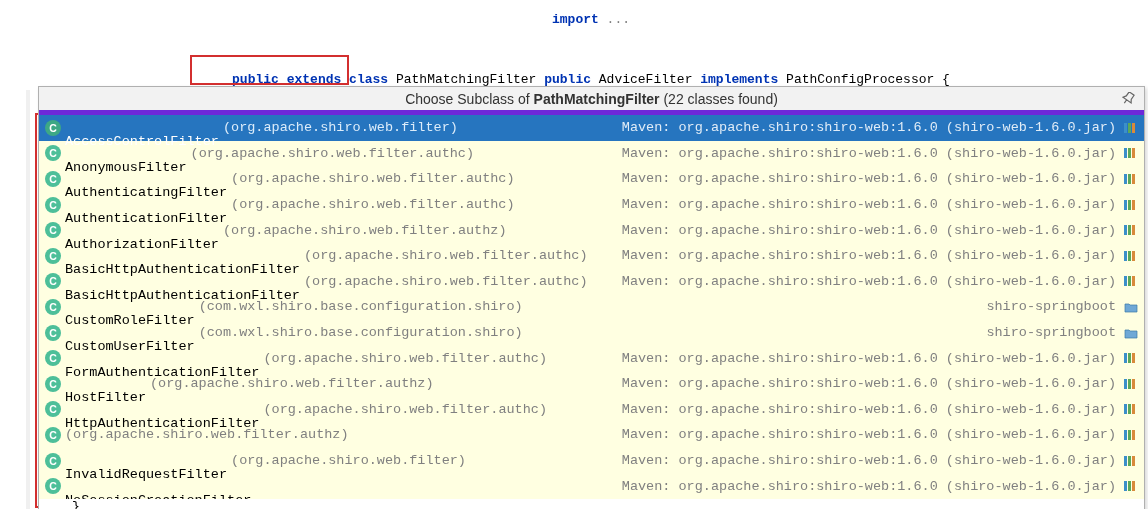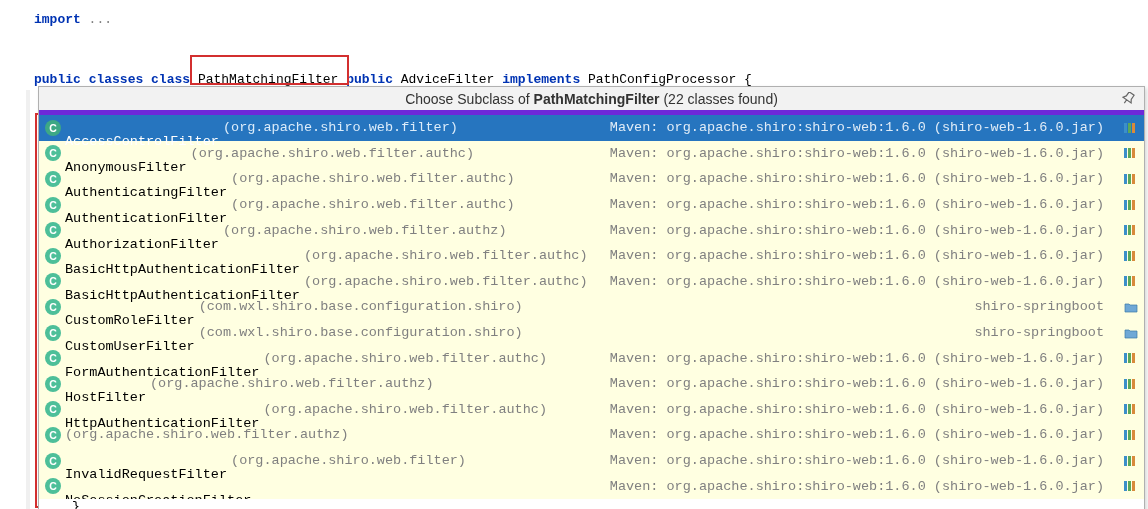--- a/index.html
+++ b/index.html
@@ -9,20 +9,21 @@
     background: #ffffff;
     width: 1148px;
     height: 509px;
     overflow: hidden;
     position: relative;
   }
   .editor-area {
     padding: 10px 0 0 34px;
     background: #fff;
     position: relative;
+    text-align: center;
   }
   .gutter {
     position: absolute;
     left: 0; top: 0; bottom: 0;
     width: 30px;
     border-right: 4px solid #f0f0f0;
     background: #fff;
   }
   .gutter-icon {
     position: absolute;
@@ -103,21 +104,21 @@
     flex: 0 0 auto;
     display: flex;
     align-items: center;
     gap: 4px;
   }
   .row .spacer { flex: 1; }
   .row .right {
     flex: 0 0 auto;
     display: flex;
     align-items: center;
-    gap: 20px;
+    gap: 8px;
     color: #808080;
   }
   .row.selected .right { color: #e0ecf7; }
   .cls-icon {
     width: 16px; height: 16px;
     border-radius: 50%;
     background: #4dbf99;
     display: inline-flex;
     align-items: center; justify-content: center;
     color: #fff;
@@ -151,21 +152,21 @@
 <body>
 
 <div class="gutter">
   <span class="gutter-icon" style="top:12px"><span class="fold-plus">+</span></span>
 </div>
 
 <div class="editor-area">
   <div class="code-line"><span class="kw">import</span><span class="placeholder"> ...</span></div>
   <div class="code-line">&nbsp;</div>
   <div class="code-line">&nbsp;</div>
-  <div class="code-line"><span class="kw">public</span> <span class="kw">classes</span> <span class="kw">class</span> <span class="cls">PathMatchingFilter</span> <span class="kw">public</span> <span class="cls">AdviceFilter</span> <span class="kw">implements</span> <span class="cls">PathConfigProcessor</span><span> {</span></div>
+  <div class="code-line"><span class="kw">public</span> <span class="kw">extends</span> <span class="kw">class</span> <span class="cls">PathMatchingFilter</span> <span class="kw">public</span> <span class="cls">AdviceFilter</span> <span class="kw">implements</span> <span class="cls">PathConfigProcessor</span><span> {</span></div>
 </div>
 
 <div class="highlight-box hb1"></div>
 <div class="highlight-box hb2"></div>
 
 <div class="popup">
   <div class="popup-header">
     <span>
       <span>Choose Subclass of </span><span class="bold">PathMatchingFilter</span><span> (22 classes found)</span>
     </span>

